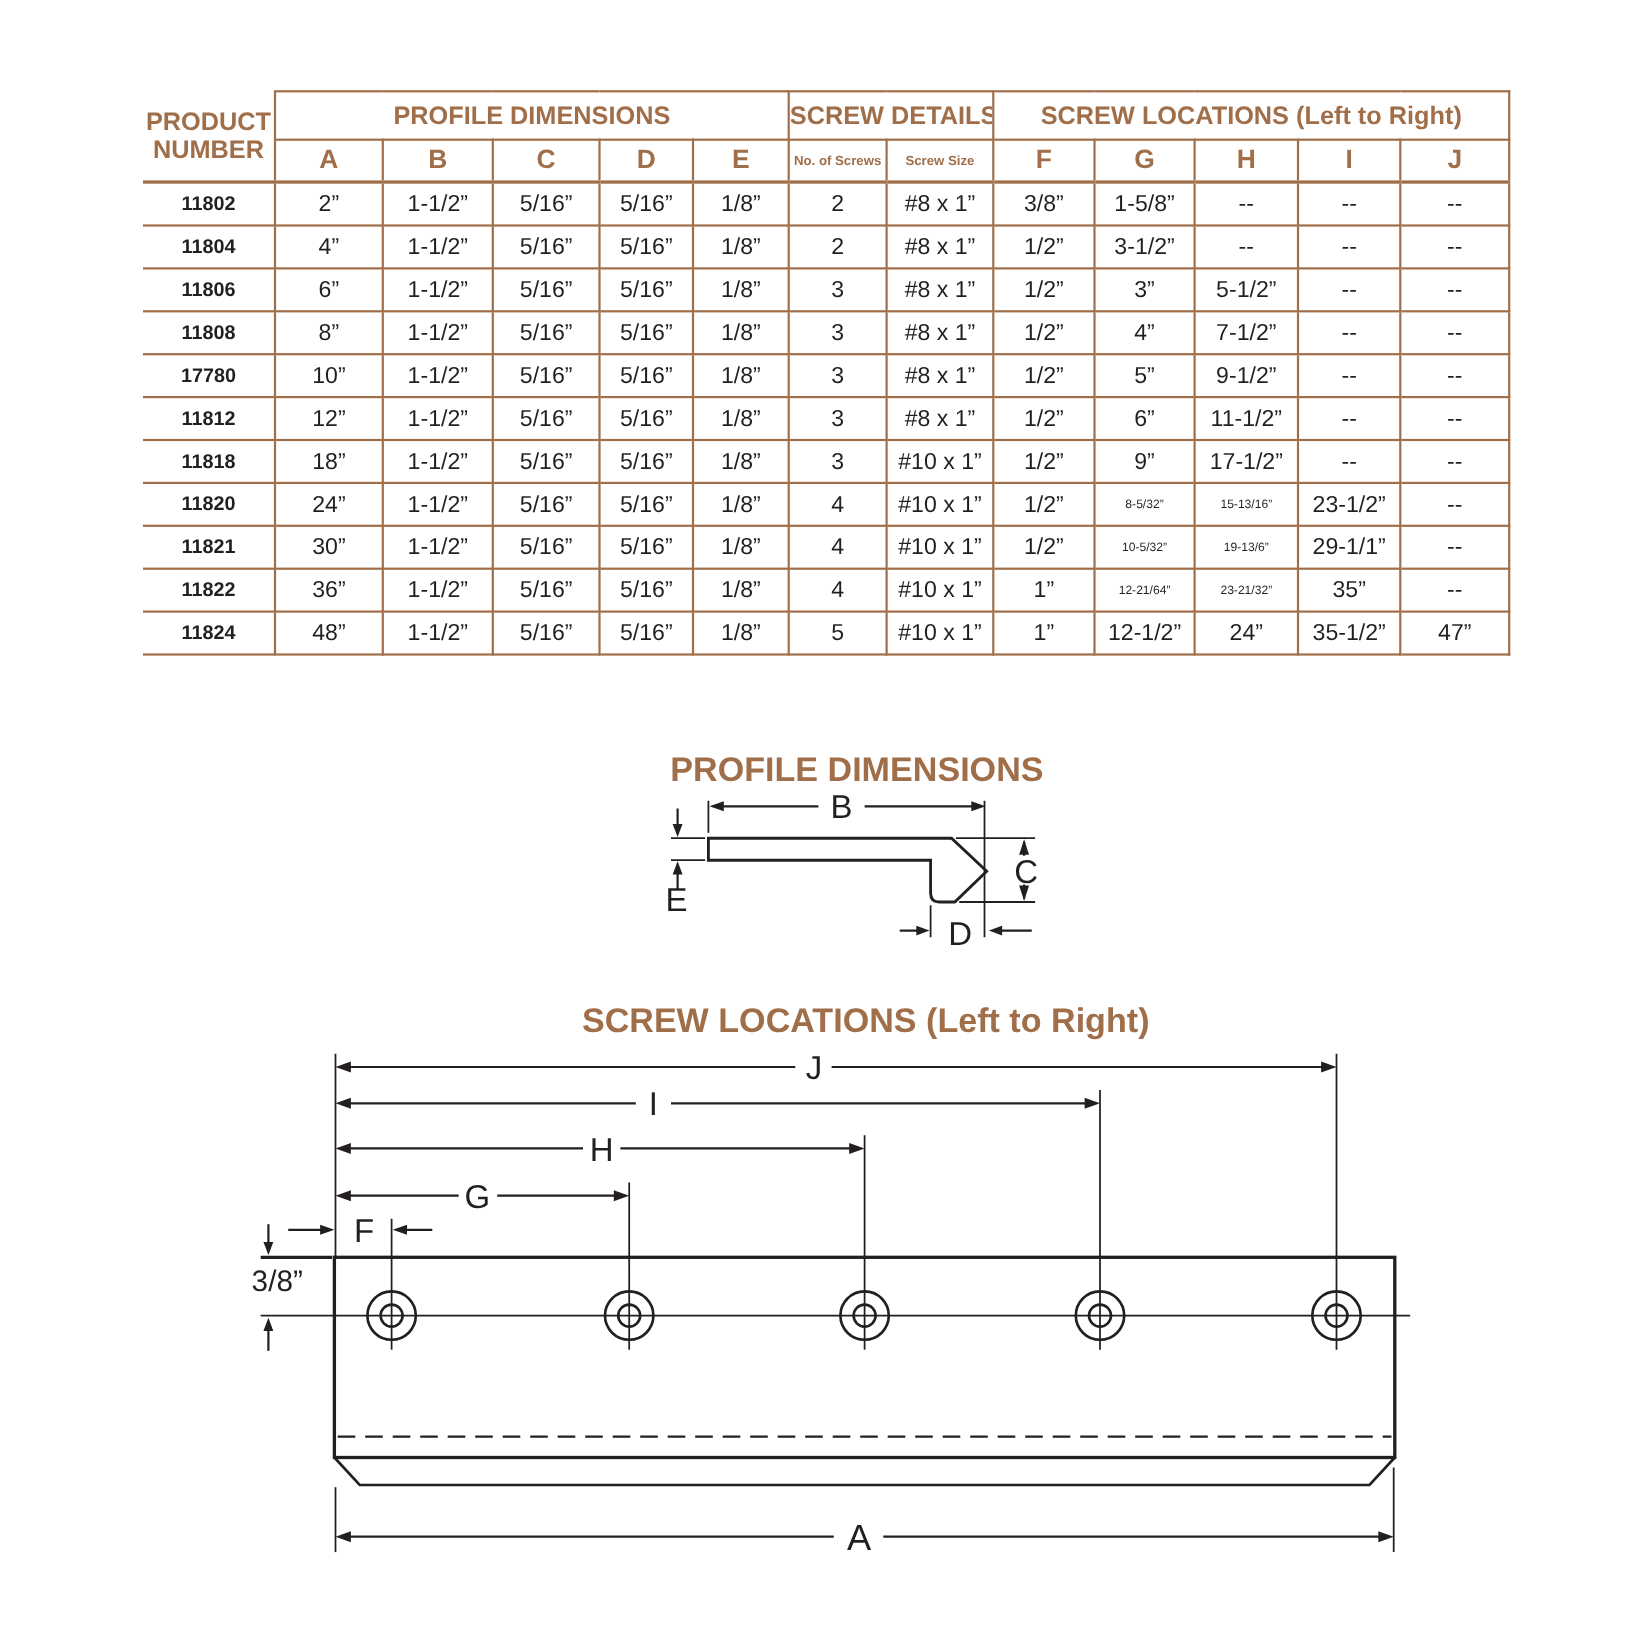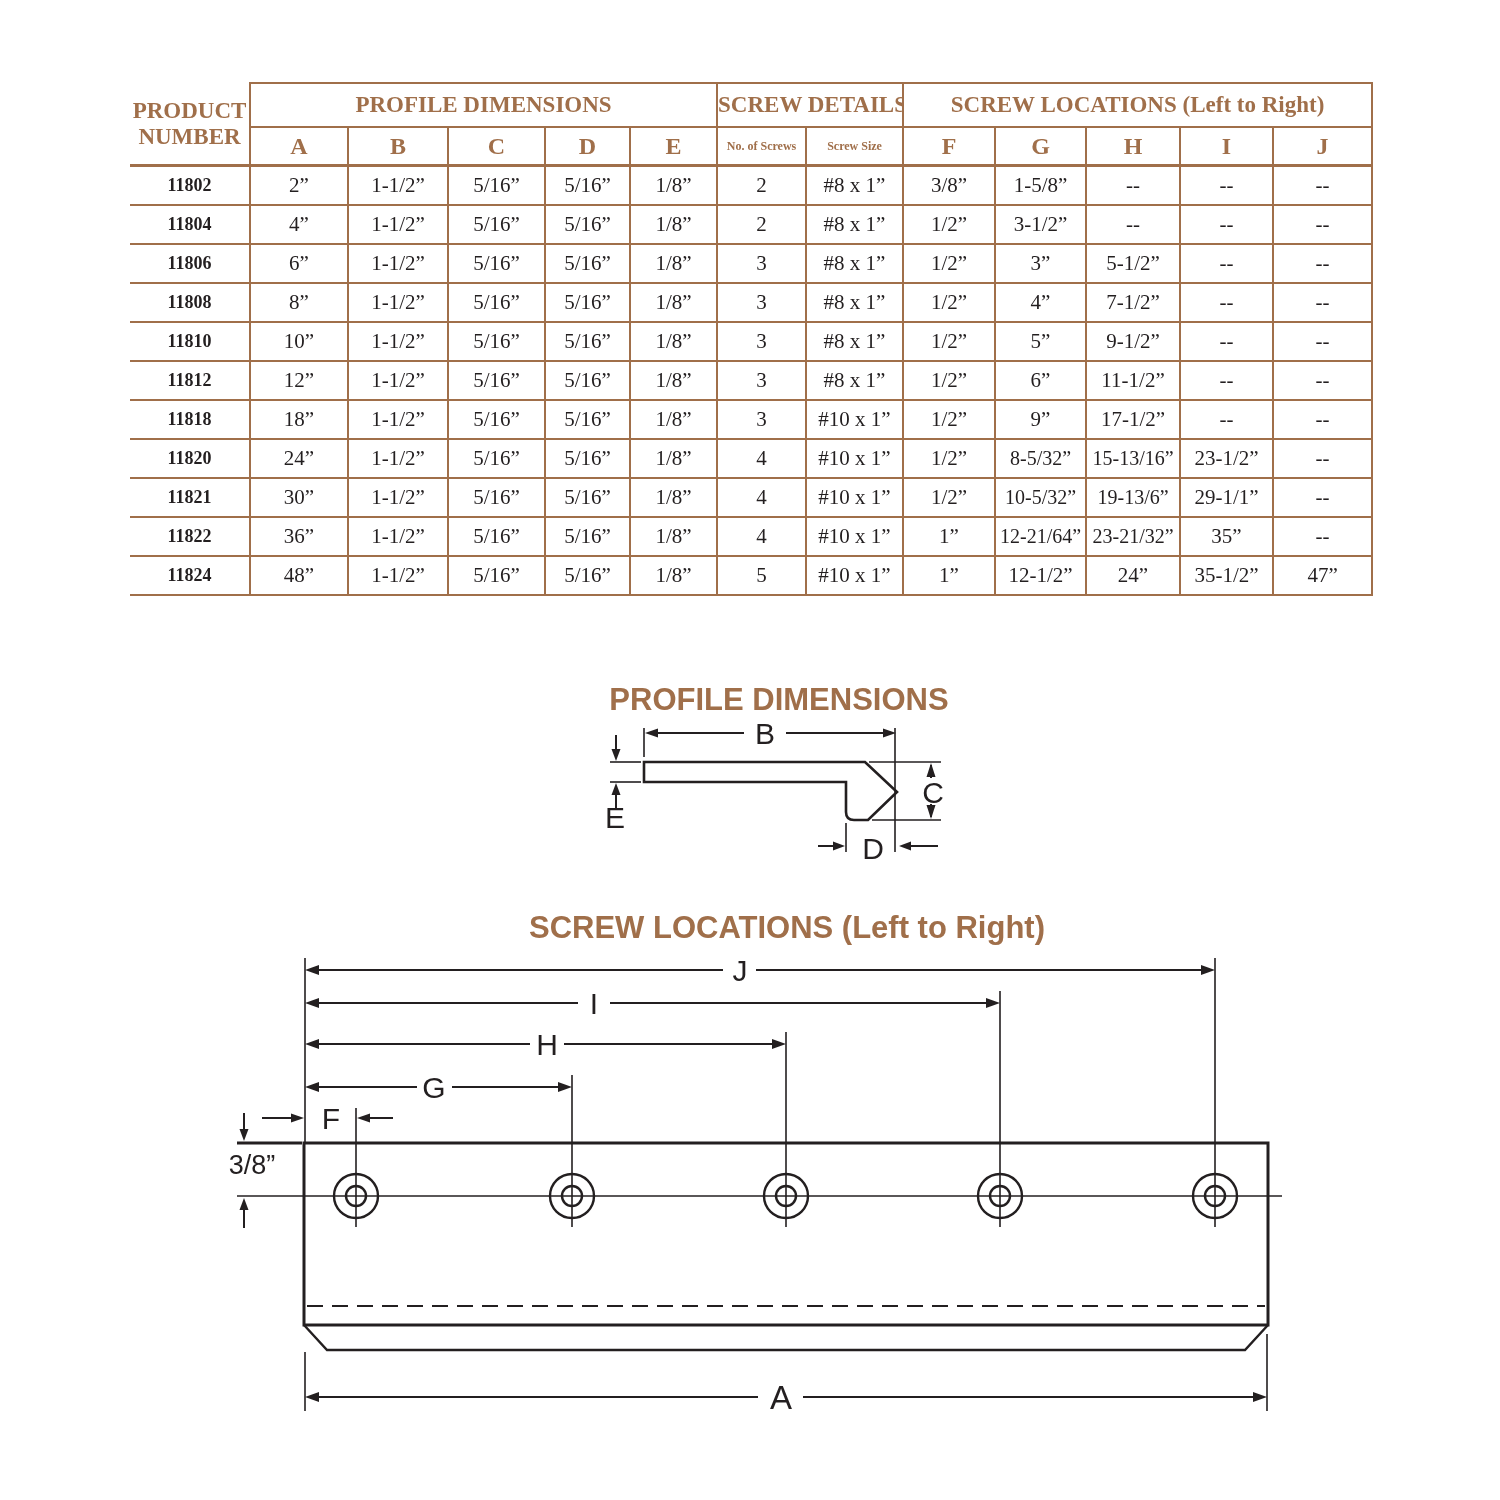--- a/index.html
+++ b/index.html
@@ -1,31 +1,31 @@
 <!DOCTYPE html>
 <html><head>
 <meta charset="utf-8">
 <style>
   html,body{margin:0;padding:0;background:#ffffff;}
   body{width:1500px;height:1500px;position:relative;overflow:hidden;
        font-family:"Liberation Sans",sans-serif;color:#231f20;}
 
   
   .spec-table{position:absolute;left:130px;top:82px;width:1242px;
-              border-collapse:collapse;table-layout:fixed;font-family:Liberation Serif, serif;}
+              border-collapse:collapse;table-layout:fixed;}
   .spec-table th,.spec-table td{border:2px solid #a06f4a;padding:0;margin:0;
               text-align:center;vertical-align:middle;overflow:hidden;white-space:nowrap;}
   .corner{border-left:none !important;border-top:none !important;border-bottom-width:3px !important;
           font-weight:bold;font-size:23px;color:#a06f4a;line-height:1.12;white-space:normal !important;}
   .grp{height:42px;font-weight:bold;font-size:23px;color:#a06f4a;}
   .sub{height:36px;font-weight:bold;font-size:24px;color:#a06f4a;border-bottom-width:3px !important;}
   .sub.small-head{font-size:12px;line-height:1.05;white-space:normal !important;}
   .drow td{height:37px;font-size:21px;color:#231f20;}
   .drow td.first{border-left:none !important;font-weight:bold;font-size:18px;}
-  .drow td.smallv{font-size:20px;margin-top:46px;}
+  .drow td.smallv{font-size:11px;margin-top:46px;}
 
   
   .sec-title{position:absolute;width:700px;text-align:center;
              font-size:31px;font-weight:bold;color:#a06f4a;line-height:1;}
 
   
   .diagram{position:absolute;}
   .dim-label{font-family:"Liberation Sans",sans-serif;font-size:30px;fill:#231f20;}
   .dim-label-lg{font-family:"Liberation Sans",sans-serif;font-size:33px;fill:#231f20;}
   .dim-label-sm{font-family:"Liberation Sans",sans-serif;font-size:27px;fill:#231f20;}
@@ -126,21 +126,21 @@
         <td>1/8”</td>
         <td>3</td>
         <td>#8 x 1”</td>
         <td>1/2”</td>
         <td>4”</td>
         <td>7-1/2”</td>
         <td>--</td>
         <td>--</td>
       </tr>
       <tr class="drow">
-        <td class="first">11810</td>
+        <td class="first">17780</td>
         <td>10”</td>
         <td>1-1/2”</td>
         <td>5/16”</td>
         <td>5/16”</td>
         <td>1/8”</td>
         <td>3</td>
         <td>#8 x 1”</td>
         <td>1/2”</td>
         <td>5”</td>
         <td>9-1/2”</td>

